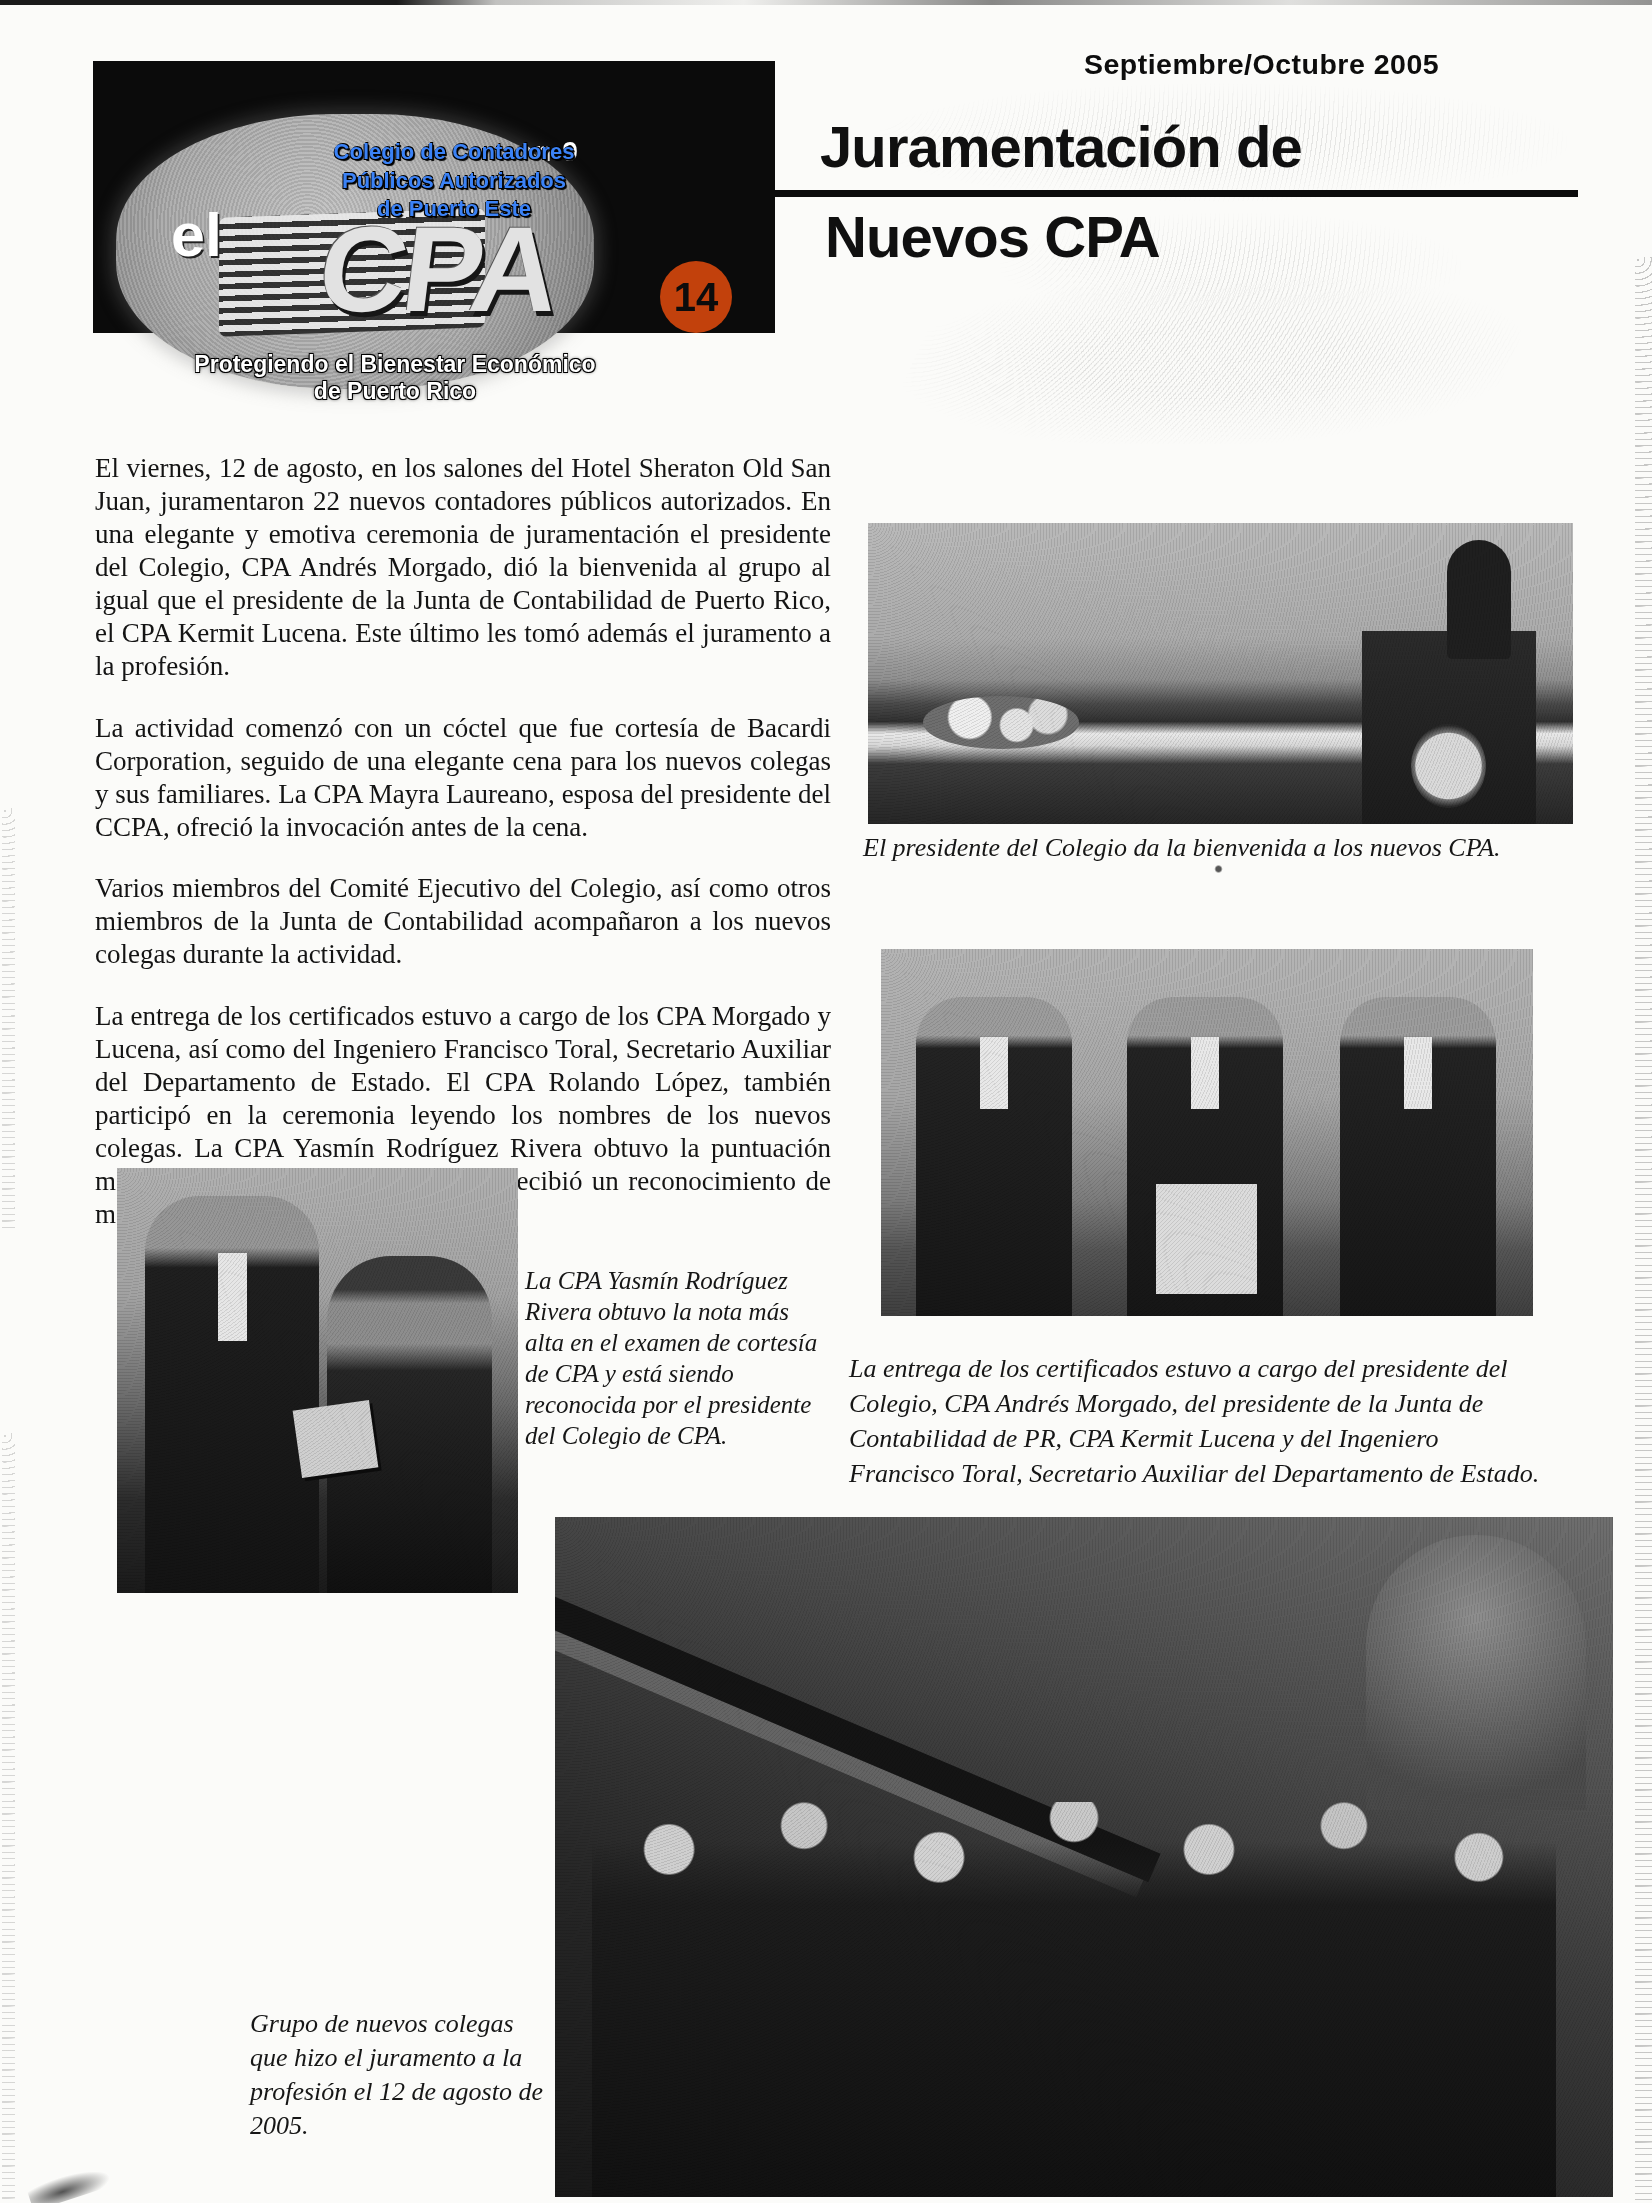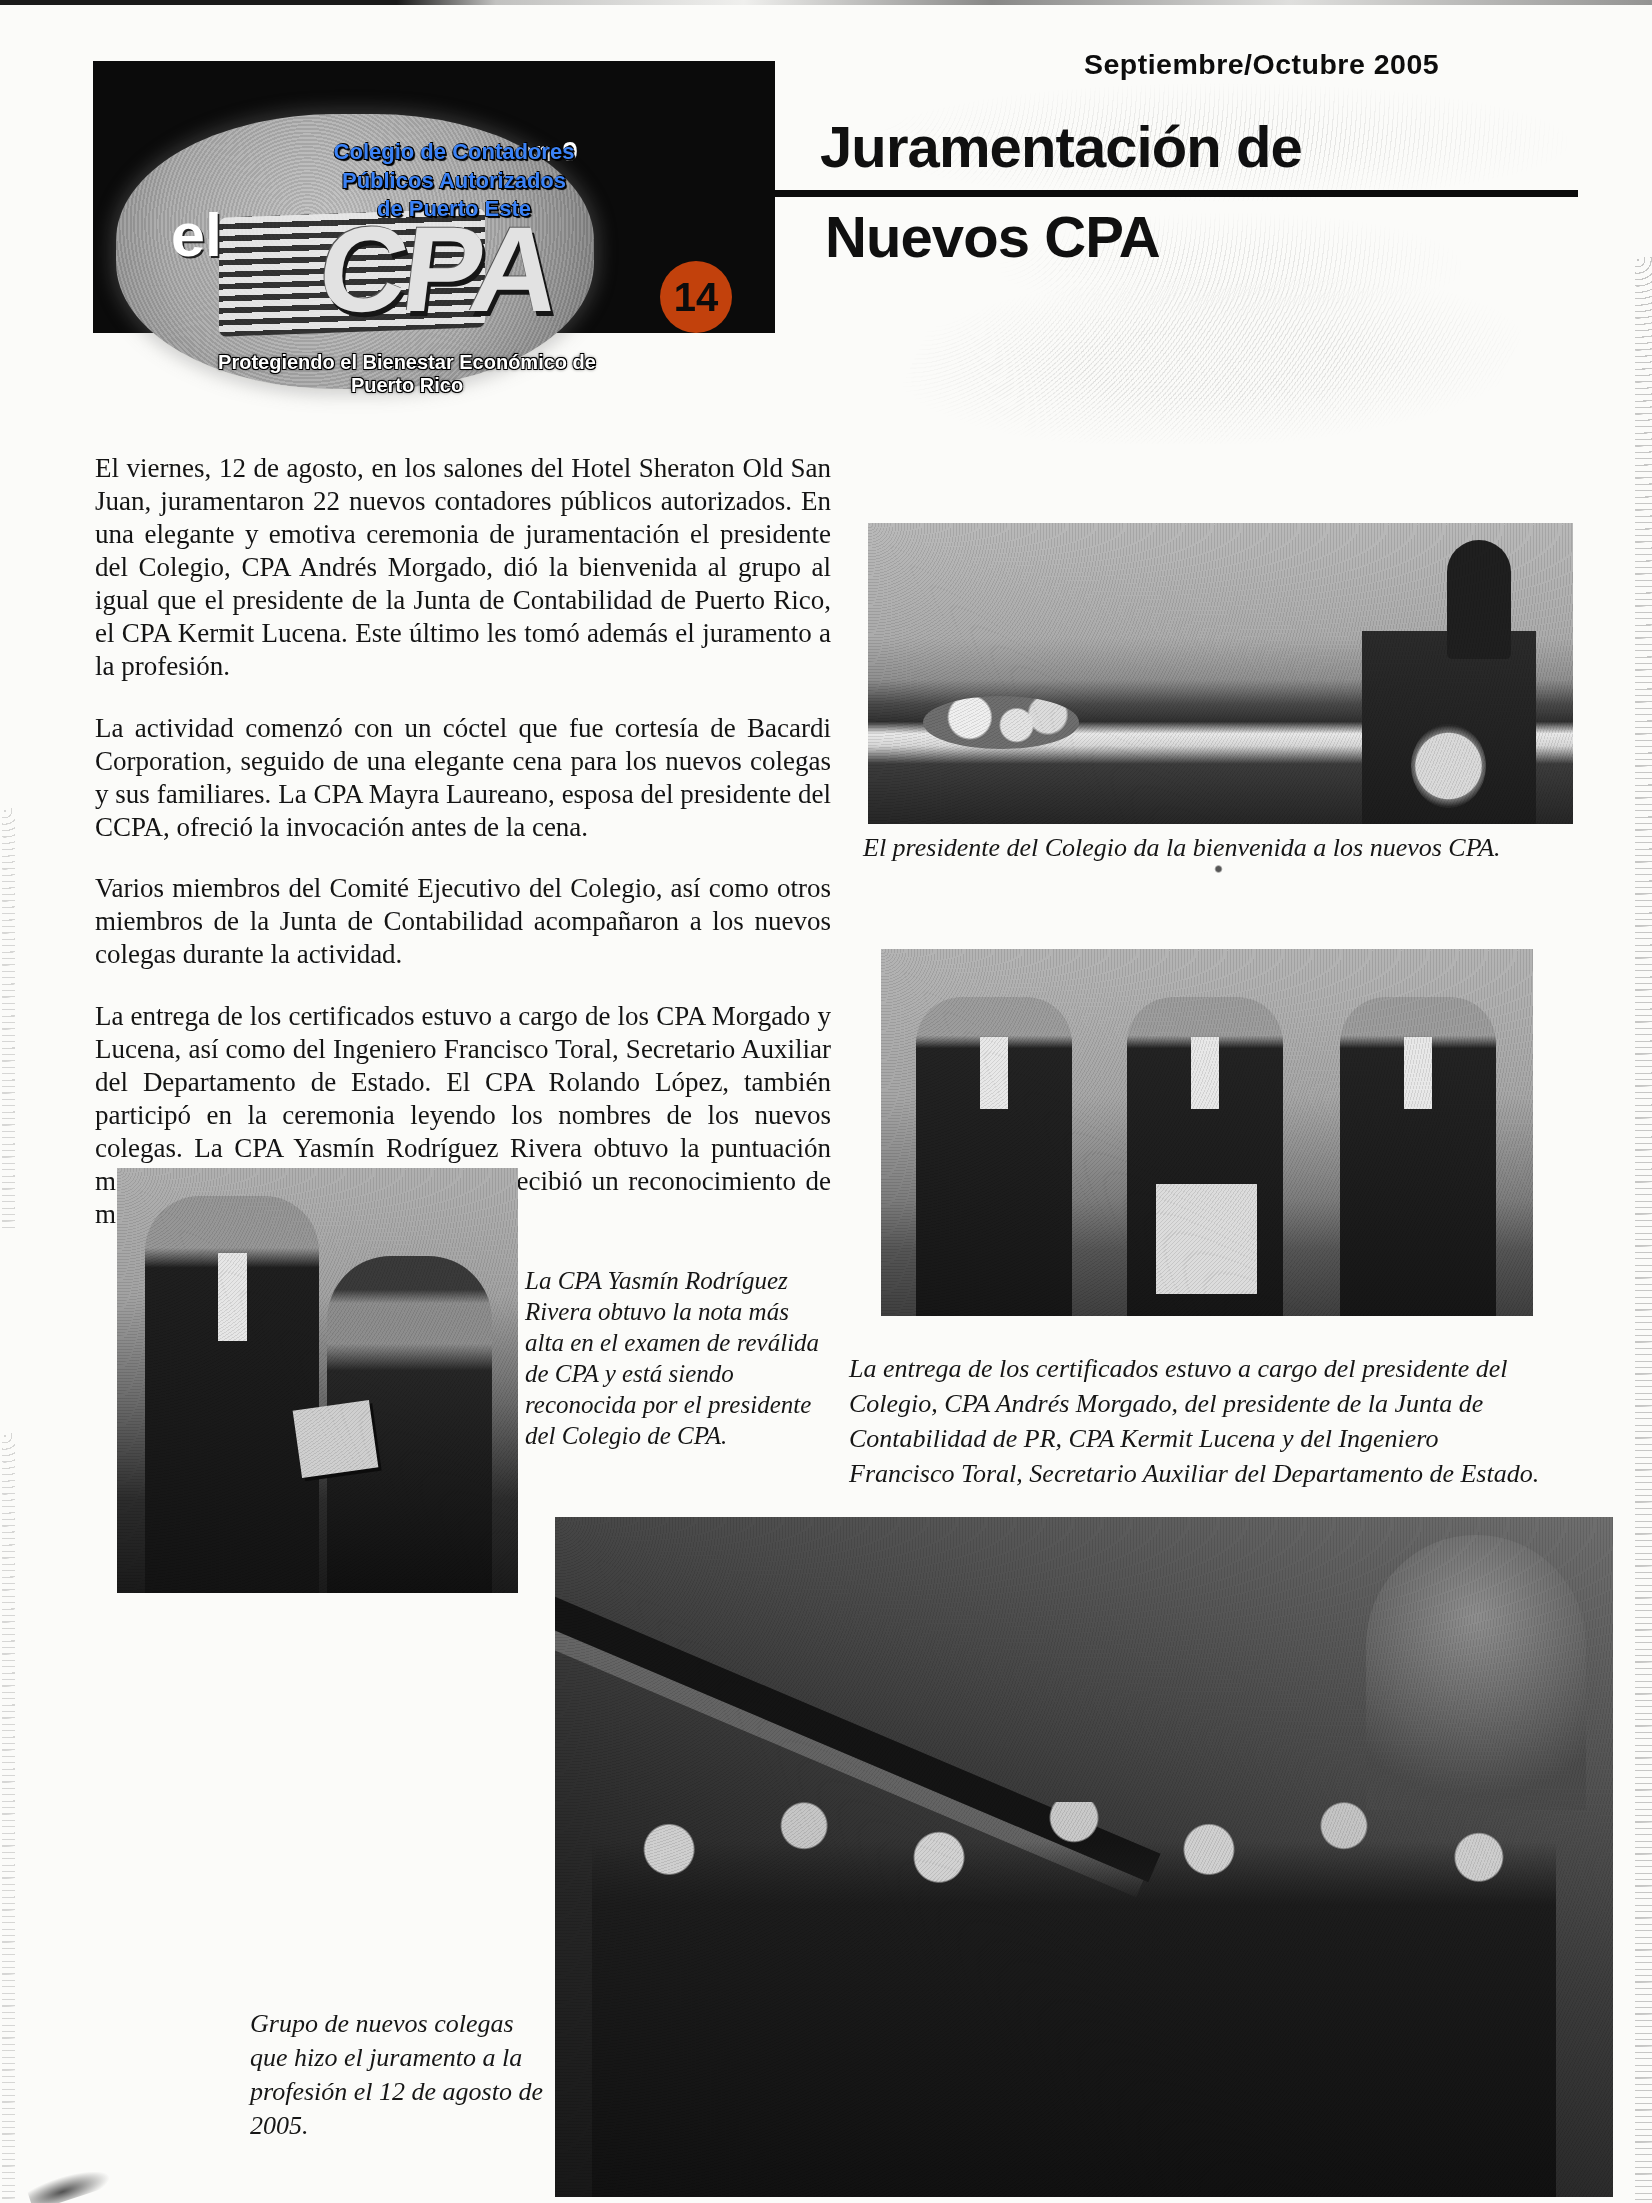--- a/index.html
+++ b/index.html
@@ -40,22 +40,22 @@
   .mast-el{position:absolute;left:171px;top:200px;
     font-family:"Liberation Sans",sans-serif;font-weight:900;font-size:61px;color:#fff;
     text-shadow:1.8px 1.8px 0 #222;}
   .mast-cpa{position:absolute;left:320px;top:209px;
     font-family:"Liberation Sans",sans-serif;font-weight:900;font-size:121px;line-height:1;
     color:#e2e2e2;transform:skewX(-7deg);letter-spacing:-3.7px;
     text-shadow:3.7px 4.6px 0 #161616, -0.9px -0.9px 0 #555;}
   .mast-org{position:absolute;left:321px;top:138px;width:266px;text-align:center;
     font-family:"Liberation Sans",sans-serif;font-weight:bold;font-size:22px;line-height:28.5px;color:#3b82f6;
     text-shadow:0.9px 0.9px 0 #000,-0.9px 0.9px 0 #000,0.9px -0.9px 0 #000,1.8px 1.8px 0.9px #000;}
-  .mast-tagline{position:absolute;left:205px;top:351px;width:404px;text-align:center;
-    font-family:"Liberation Sans",sans-serif;font-weight:bold;font-size:20px;color:#fff;
+  .mast-tagline{position:absolute;left:193px;top:351px;width:404px;text-align:center;
+    font-family:"Liberation Sans",sans-serif;font-weight:bold;font-size:23px;color:#fff;
     text-shadow:0.9px 0.9px 0 #000,-0.9px -0.9px 0 #000,0.9px -0.9px 0 #000,-0.9px 0.9px 0 #000,0 0 3.7px #000;}
   .page-circle{position:absolute;left:660px;top:261px;width:72px;height:72px;border-radius:50%;
     background:#c2410c;display:flex;align-items:center;justify-content:center;
     font-family:"Liberation Sans",sans-serif;font-weight:900;font-size:40px;color:#0c0c0c;}
   
   .issue-date{position:absolute;left:940px;top:48px;width:643px;text-align:center;
     font-family:"Liberation Sans",sans-serif;font-weight:bold;font-size:28.5px;letter-spacing:0.5px;color:#0d0d0d;}
   .headline{position:absolute;font-family:"Liberation Sans",sans-serif;font-weight:bold;color:#101010;
     font-size:58px;letter-spacing:-0.9px;line-height:1;}
   .headline.l1{left:820px;top:118px;}
@@ -194,21 +194,21 @@
     <div class="grain"></div>
   </div>
   <div class="cap cap2">La entrega de los certificados estuvo a cargo del presidente del Colegio, CPA Andrés Morgado, del presidente de la Junta de Contabilidad de PR, CPA Kermit Lucena y del Ingeniero Francisco Toral, Secretario Auxiliar del Departamento de Estado.</div>
 
   <div class="photo ph4">
     <div class="man-l"></div>
     <div class="woman"></div>
     <div class="award"></div>
     <div class="grain"></div>
   </div>
-  <div class="cap cap4">La CPA Yasmín Rodríguez Rivera obtuvo la nota más alta en el examen de reválida de CPA y está siendo reconocida por el presidente del Colegio de CPA.</div>
+  <div class="cap cap4">La CPA Yasmín Rodríguez Rivera obtuvo la nota más alta en el examen de cortesía de CPA y está siendo reconocida por el presidente del Colegio de CPA.</div>
 
   <div class="photo ph3">
     <div class="banister"></div>
     <div class="arch"></div>
     <div class="row"></div>
     <div class="grain"></div>
   </div>
   <div class="cap cap3">Grupo de nuevos colegas que hizo el juramento a la profesión el 12 de agosto de 2005.</div>
 
 </div>

